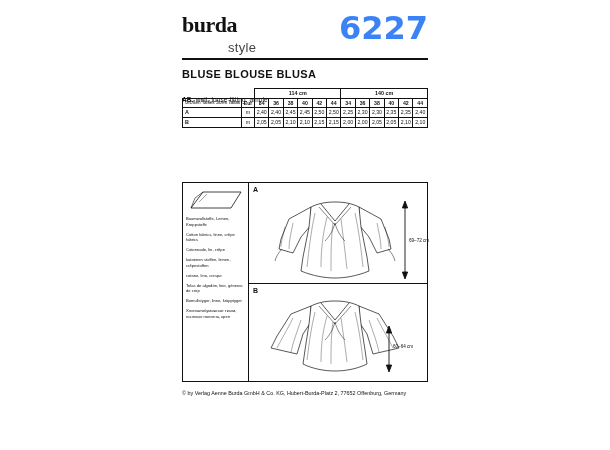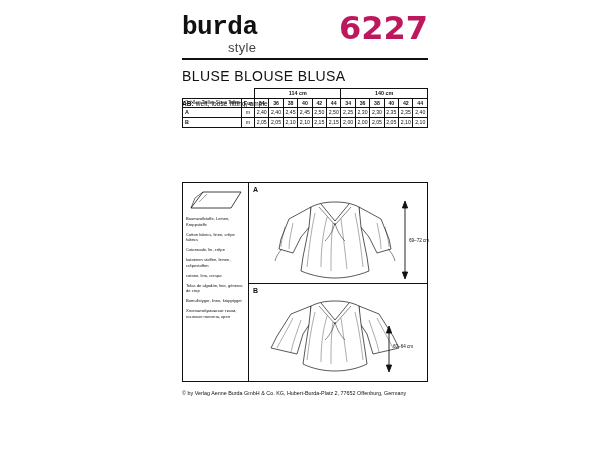--- a/index.html
+++ b/index.html
@@ -19,65 +19,65 @@
     width: 610px;
     height: 450px;
     background: #ffffff;
   }
 
   
   .brand {
     position: absolute;
     left: 182px;
     top: 14px;
-    font-family: Liberation Mono, monospace;
-    font-weight: bold;
-    font-size: 26px;
+    font-family: Liberation Serif, serif;
+    font-weight: bold;
+    font-size: 22px;
     letter-spacing: -0.5px;
     color: #111111;
     line-height: 1;
   }
   .brand-sub {
     position: absolute;
     left: 228px;
     top: 40px;
     font-family: "Liberation Sans", sans-serif;
     font-size: 13px;
     color: #444444;
     letter-spacing: 0.3px;
   }
   .model-number {
     position: absolute;
     right: 182px;
     top: 12px;
     font-family: "DejaVu Sans", sans-serif;
     font-weight: bold;
     font-size: 32px;
-    color: #be185d;
+    color: #3b82f6;
     line-height: 1;
   }
   .header-rule {
     position: absolute;
     left: 182px;
     right: 182px;
     top: 58px;
     height: 2px;
     background: #111111;
   }
 
   
   .title-block {
     position: absolute;
     left: 182px;
     top: 68px;
     width: 250px;
   }
   .title-main {
-    font-size: 14px;
-    font-weight: normal;
+    font-size: 11px;
+    font-weight: bold;
     letter-spacing: 0.4px;
     color: #111111;
     margin-bottom: 16px;
   }
   .title-sub {
     font-size: 6.5px;
     color: #111111;
     letter-spacing: 0.1px;
   }
   .title-sub b { font-weight: bold; }

